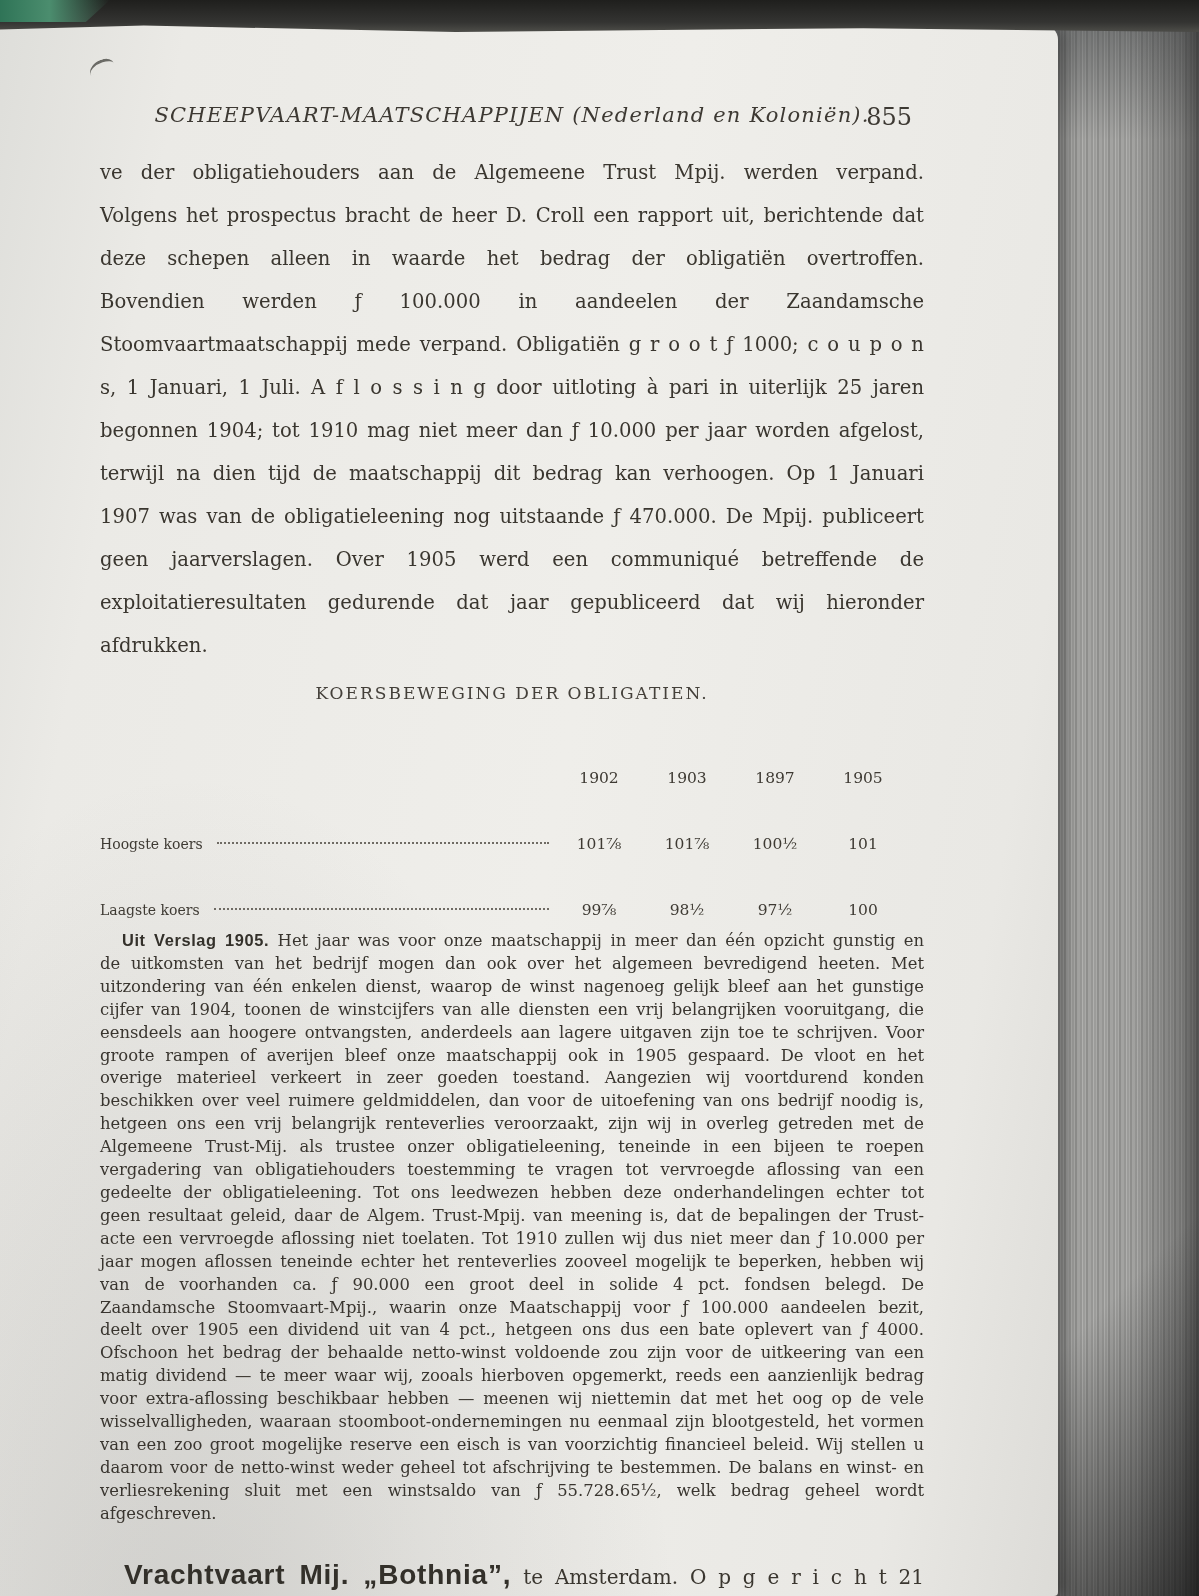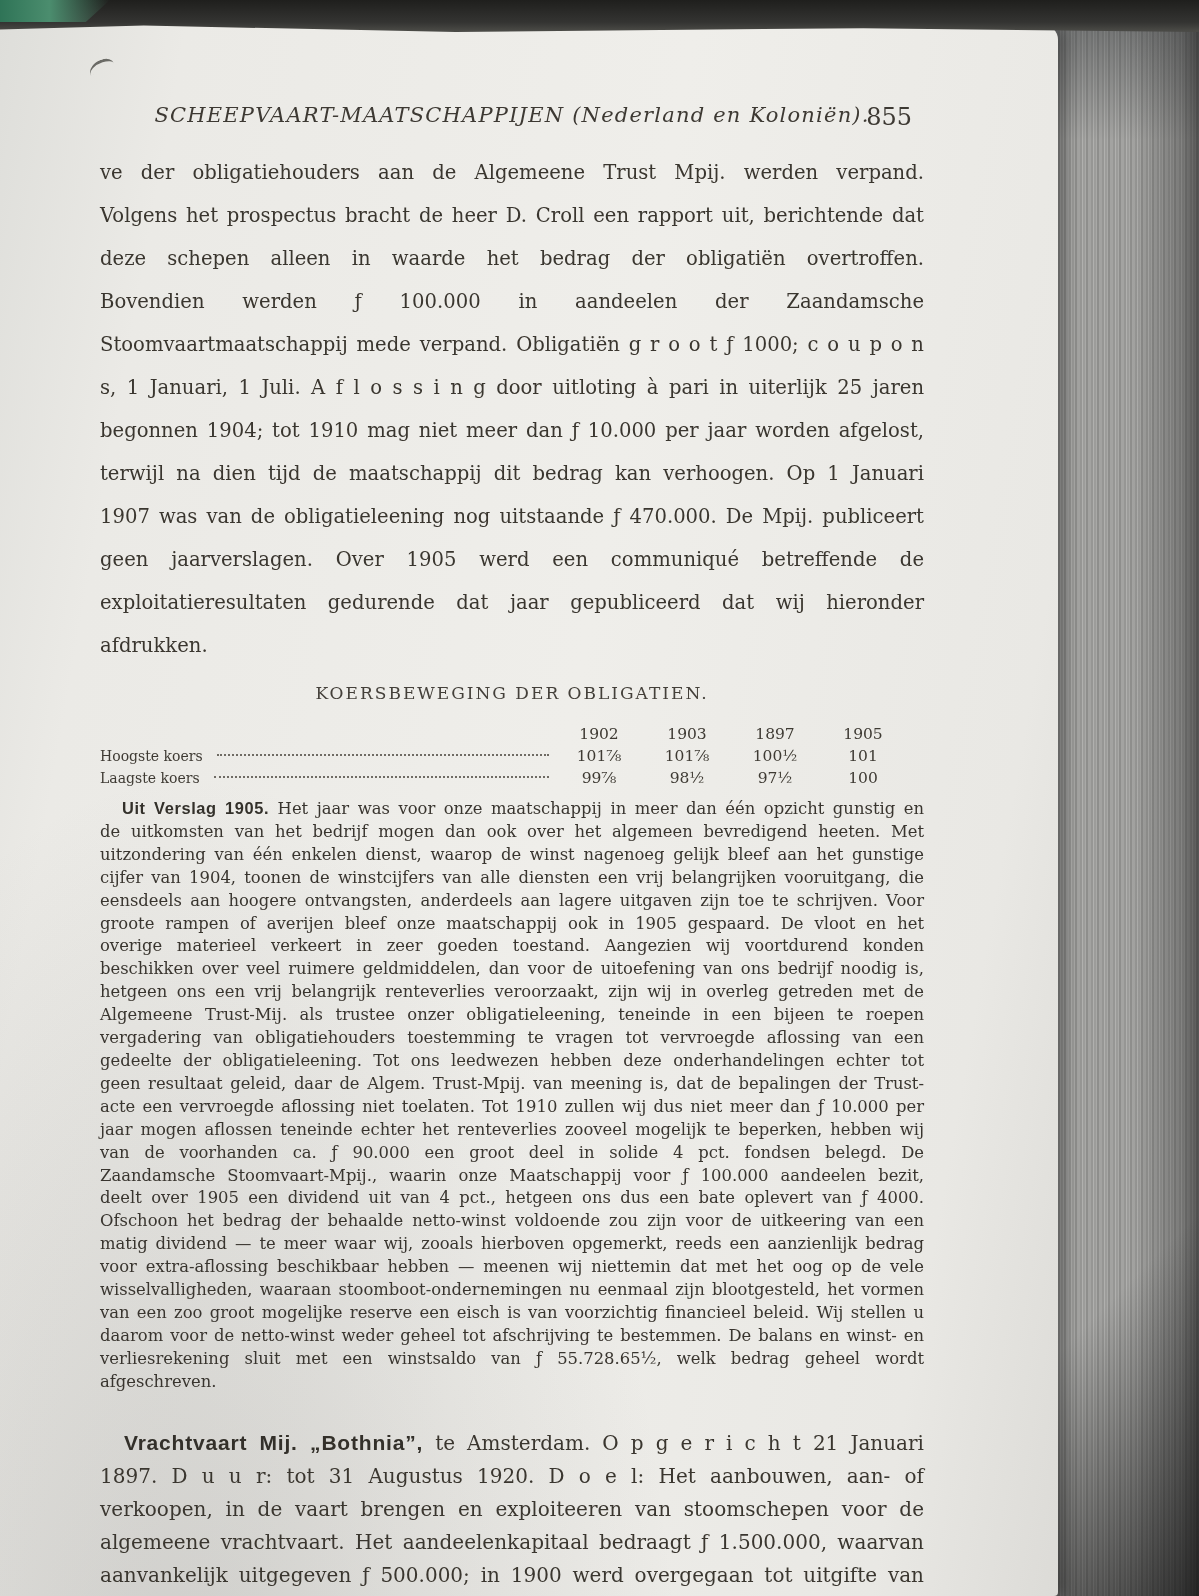--- a/index.html
+++ b/index.html
@@ -72,37 +72,37 @@
   .koers{
     margin-top:16px;font-size:15.5px;color:#3e3a33;
   }
   .koers .caption{
     text-align:center;font-size:17px;letter-spacing:2px;color:#44403a;
     margin-bottom:20px;
   }
   .krow{display:grid;grid-template-columns:455px 88px 88px 88px 88px;align-items:end;line-height:22px;}
   .krow .labelcell{display:flex;align-items:center;font-size:14px;}
   .krow .leader{flex:1;margin:0 6px 4px 14px;border-bottom:2px dotted #6f6b64;height:1px;}
-  .krow .val{text-align:center;font-size:15.5px;}
+  .krow .val{text-align:center;font-size:15.5px;margin-top:44px;}
   .koers .note{
     text-align:center;font-size:20px;margin-top:10px;color:#39352f;word-spacing:2px;
   }
   .small-text{
     margin-top:8px;font-size:16.4px;line-height:22.9px;text-align:justify;
     word-spacing:1.6px;color:#39352f;text-indent:22px;
   }
   .lead-bold{
     font-family:"Liberation Sans", sans-serif;font-weight:bold;
     letter-spacing:.6px;color:#33302a;
   }
   .section{
     margin-top:32px;font-size:20px;line-height:33px;text-align:justify;
     word-spacing:2.5px;color:#3a362f;text-indent:24px;
   }
-  .section .lead-bold{font-size:21px;letter-spacing:.8px;margin-top:32px;}
+  .section .lead-bold{font-size:28px;letter-spacing:.8px;margin-top:32px;}
   .section .inline-bold{
     font-family:"Liberation Sans", sans-serif;font-weight:normal;font-size:20px;
     letter-spacing:.8px;color:#33302a;
   }
 </style>
 </head>
 <body>
 
 <div class="book-edge">
   <div class="shade-top"></div>

